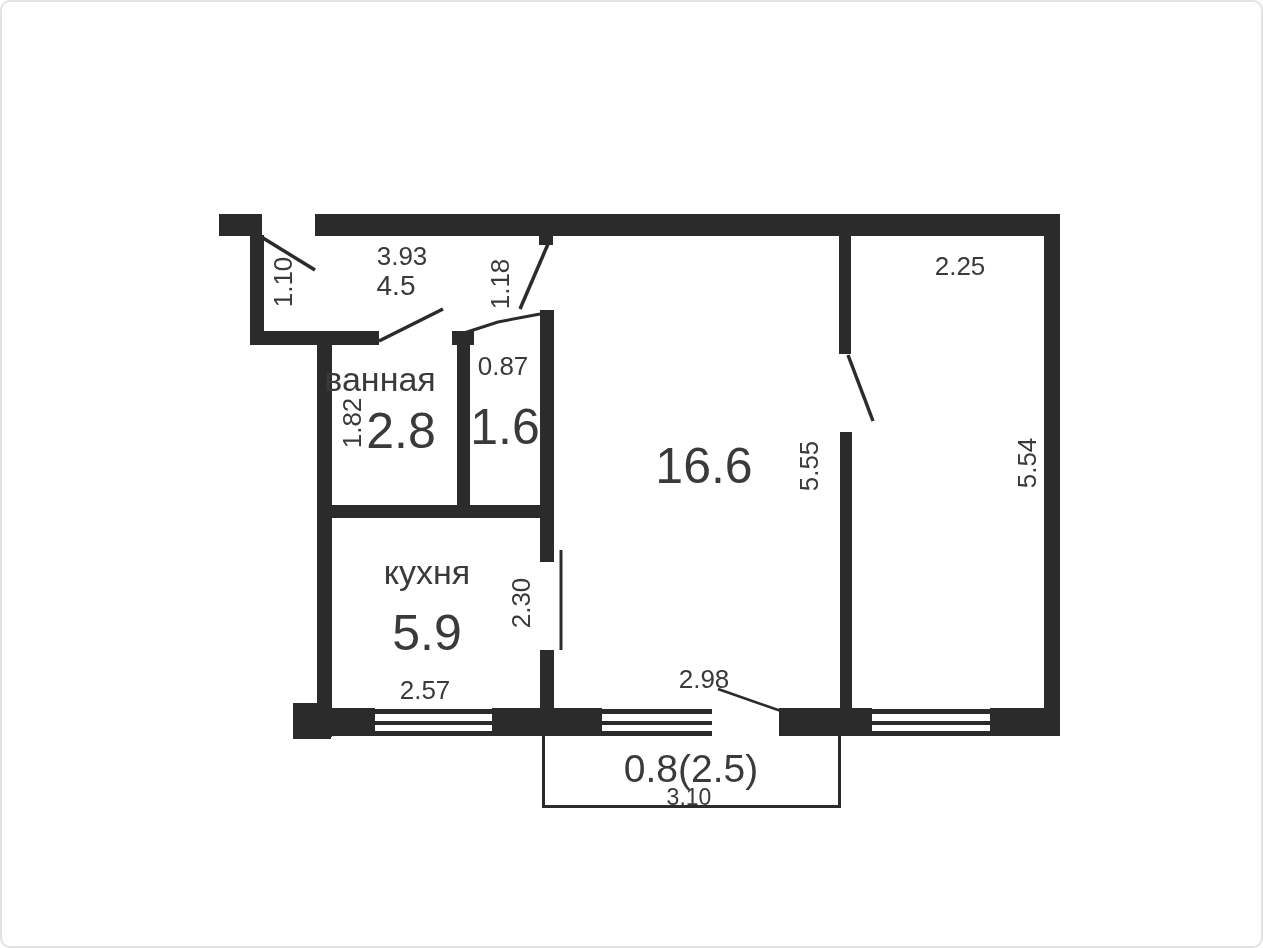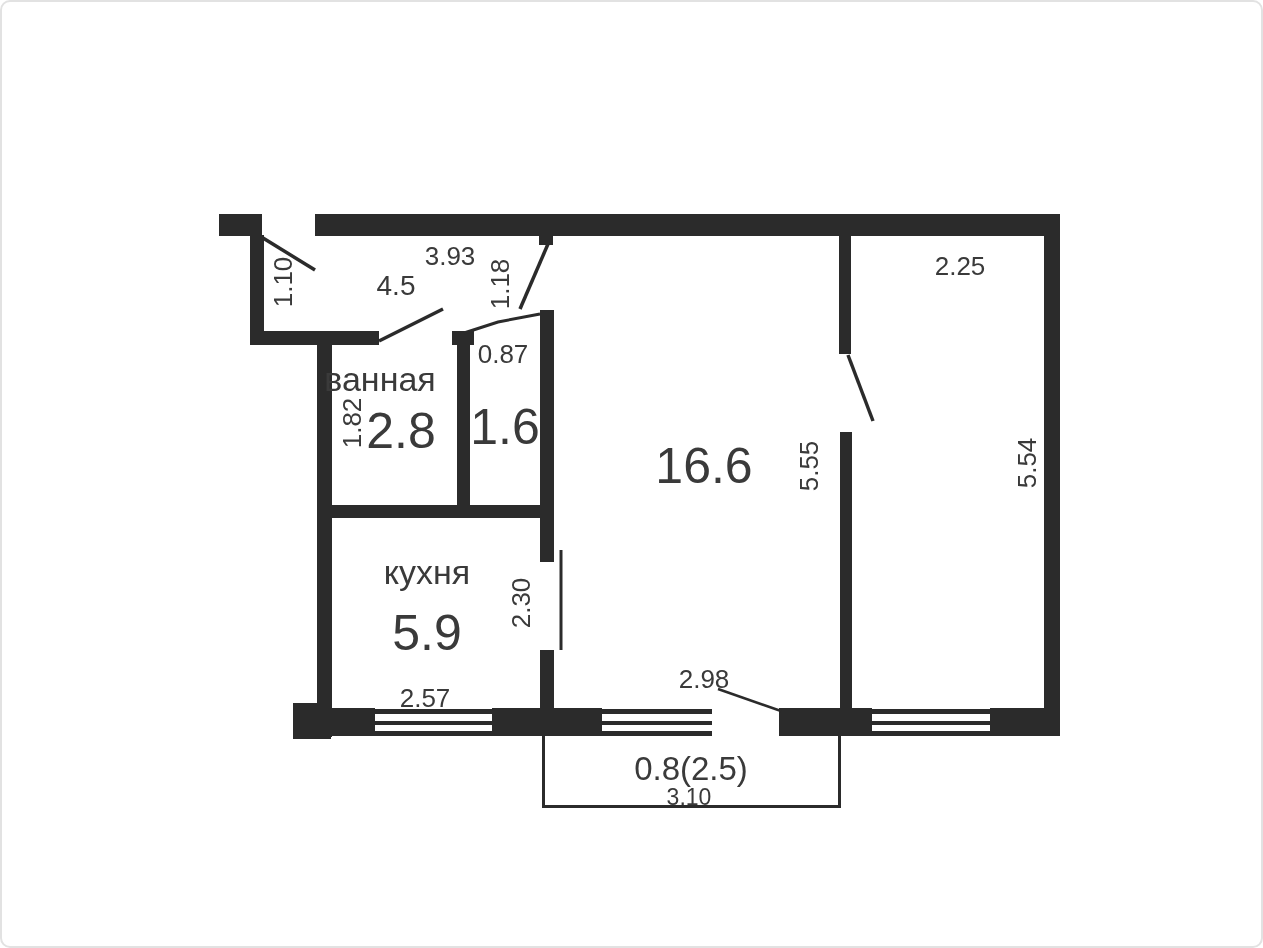--- a/index.html
+++ b/index.html
@@ -42,21 +42,21 @@
   .mark{stroke-width:3;}
   .lbl{
     position:absolute;color:var(--text);line-height:1;white-space:nowrap;
     transform:translate(-50%,-50%);
   }
   .v{transform:translate(-50%,-50%) rotate(-90deg);}
   .dim{font-size:26px;}
   .big{font-size:50px;}
   .big-sm{font-size:28px;}
   .name{font-size:34px;}
-  .balc-a{font-size:33px;}
+  .balc-a{font-size:39px;}
   .balc-w{font-size:23px;}
 </style>
 </head>
 <body>
 
 <div class="canvas">
 
   <div class="w" style="left:313px;top:212px;width:745px;height:22px;"></div>
   <div class="w" style="left:217px;top:212px;width:43px;height:22px;"></div>
   <div class="w" style="left:248px;top:233px;width:14px;height:110px;"></div>
@@ -92,35 +92,35 @@
   <svg class="overlay" viewBox="0 0 1263 948">
     <line class="dline" x1="261" y1="236" x2="313" y2="268"></line>
     <line class="dline" x1="377" y1="339" x2="441" y2="307"></line>
     <line class="dline" x1="546" y1="242" x2="518" y2="307"></line>
     <polyline class="dline mark" points="462,331 496,320 538,312"></polyline>
     <line class="dline" x1="846" y1="353" x2="871" y2="419"></line>
     <line class="dline thin" x1="716" y1="687" x2="779" y2="709"></line>
     <line class="dline mark" x1="559" y1="548" x2="559" y2="648"></line>
   </svg>
 
-  <span class="lbl dim" style="left:400px;top:254px;margin-left:48px;">3.93</span>
+  <span class="lbl dim" style="left:400px;top:254px;">3.93</span>
   <span class="lbl big-sm" style="left:394px;top:284px;">4.5</span>
   <span class="lbl dim v" style="left:281px;top:280px;">1.10</span>
   <span class="lbl dim v" style="left:498px;top:282px;">1.18</span>
 
-  <span class="lbl dim" style="left:501px;top:352px;">0.87</span>
+  <span class="lbl dim" style="left:501px;top:364px;">0.87</span>
   <span class="lbl big" style="left:503px;top:425px;">1.6</span>
 
   <span class="lbl name" style="left:378px;top:377px;">ванная</span>
   <span class="lbl dim v" style="left:350px;top:421px;">1.82</span>
   <span class="lbl big" style="left:399px;top:429px;">2.8</span>
 
   <span class="lbl name" style="left:425px;top:570px;">кухня</span>
   <span class="lbl big" style="left:425px;top:631px;">5.9</span>
-  <span class="lbl dim" style="left:423px;top:688px;margin-top:8px;">2.57</span>
+  <span class="lbl dim" style="left:423px;top:688px;">2.57</span>
   <span class="lbl dim v" style="left:519px;top:601px;">2.30</span>
 
   <span class="lbl big" style="left:702px;top:464px;">16.6</span>
   <span class="lbl dim v" style="left:807px;top:464px;">5.55</span>
   <span class="lbl dim" style="left:702px;top:677px;">2.98</span>
 
   <span class="lbl dim" style="left:958px;top:264px;">2.25</span>
   <span class="lbl dim v" style="left:1025px;top:461px;">5.54</span>
 
   <span class="lbl balc-a" style="left:689px;top:766px;">0.8(2.5)</span>

